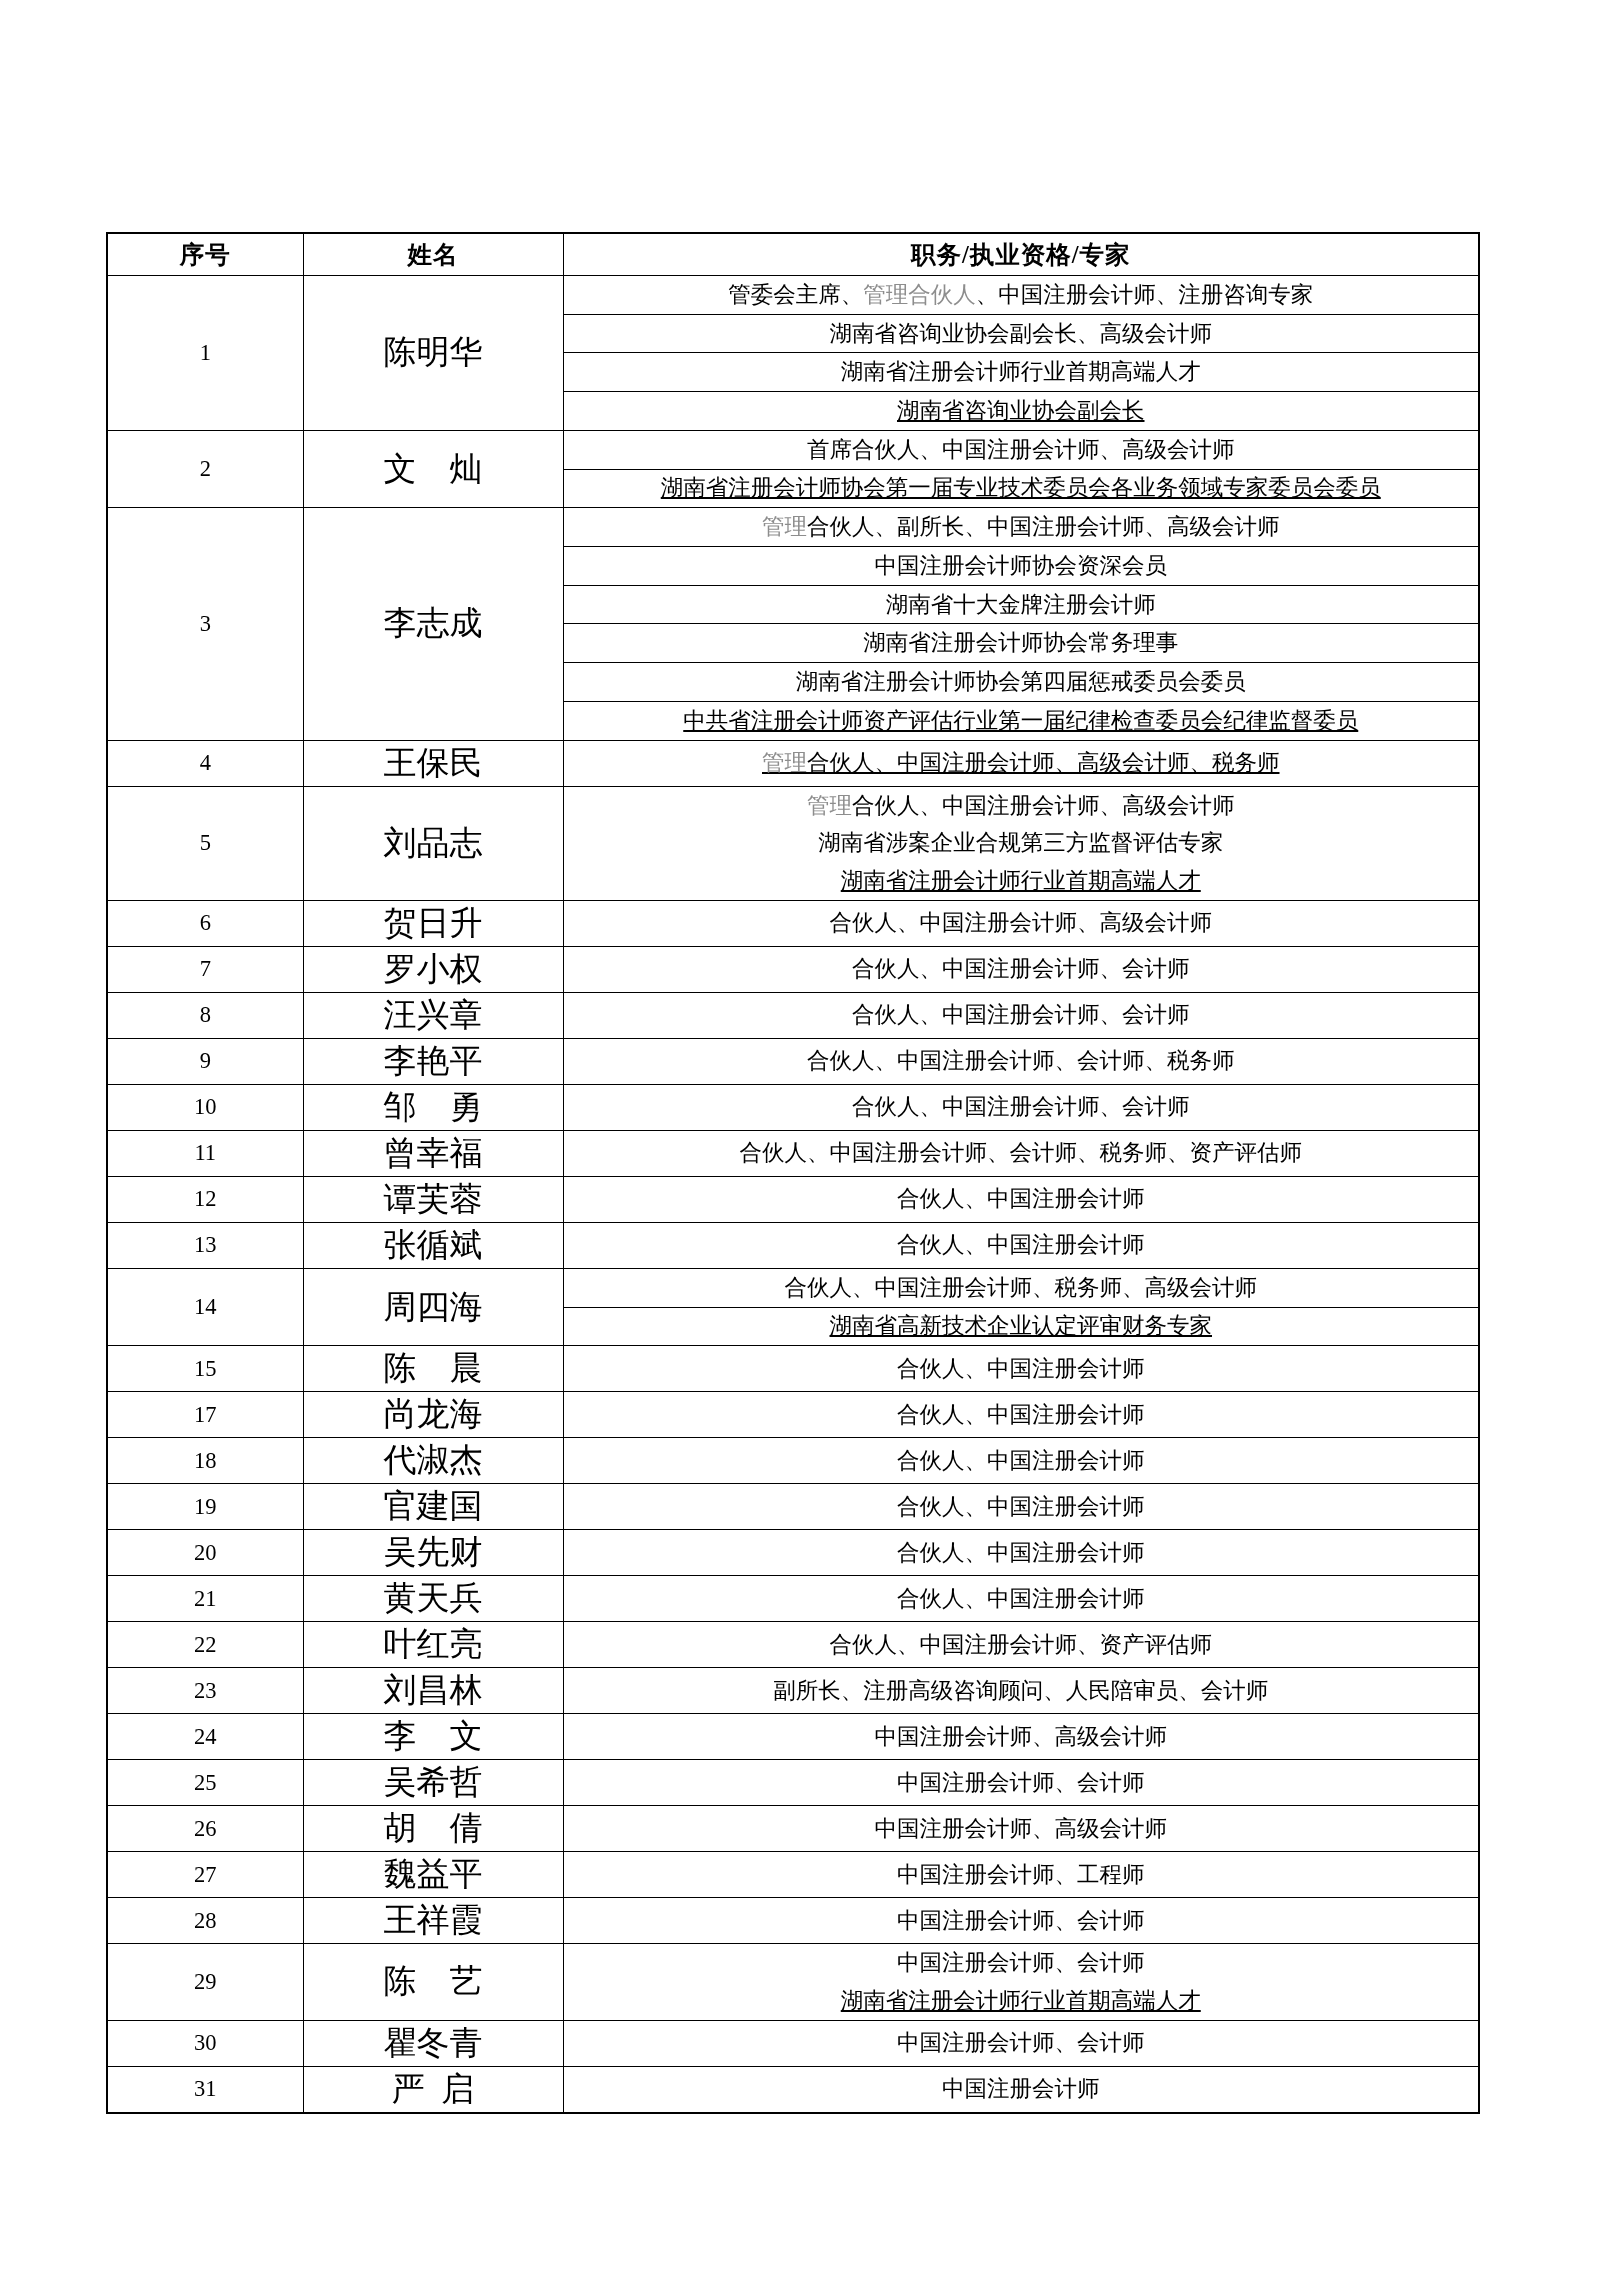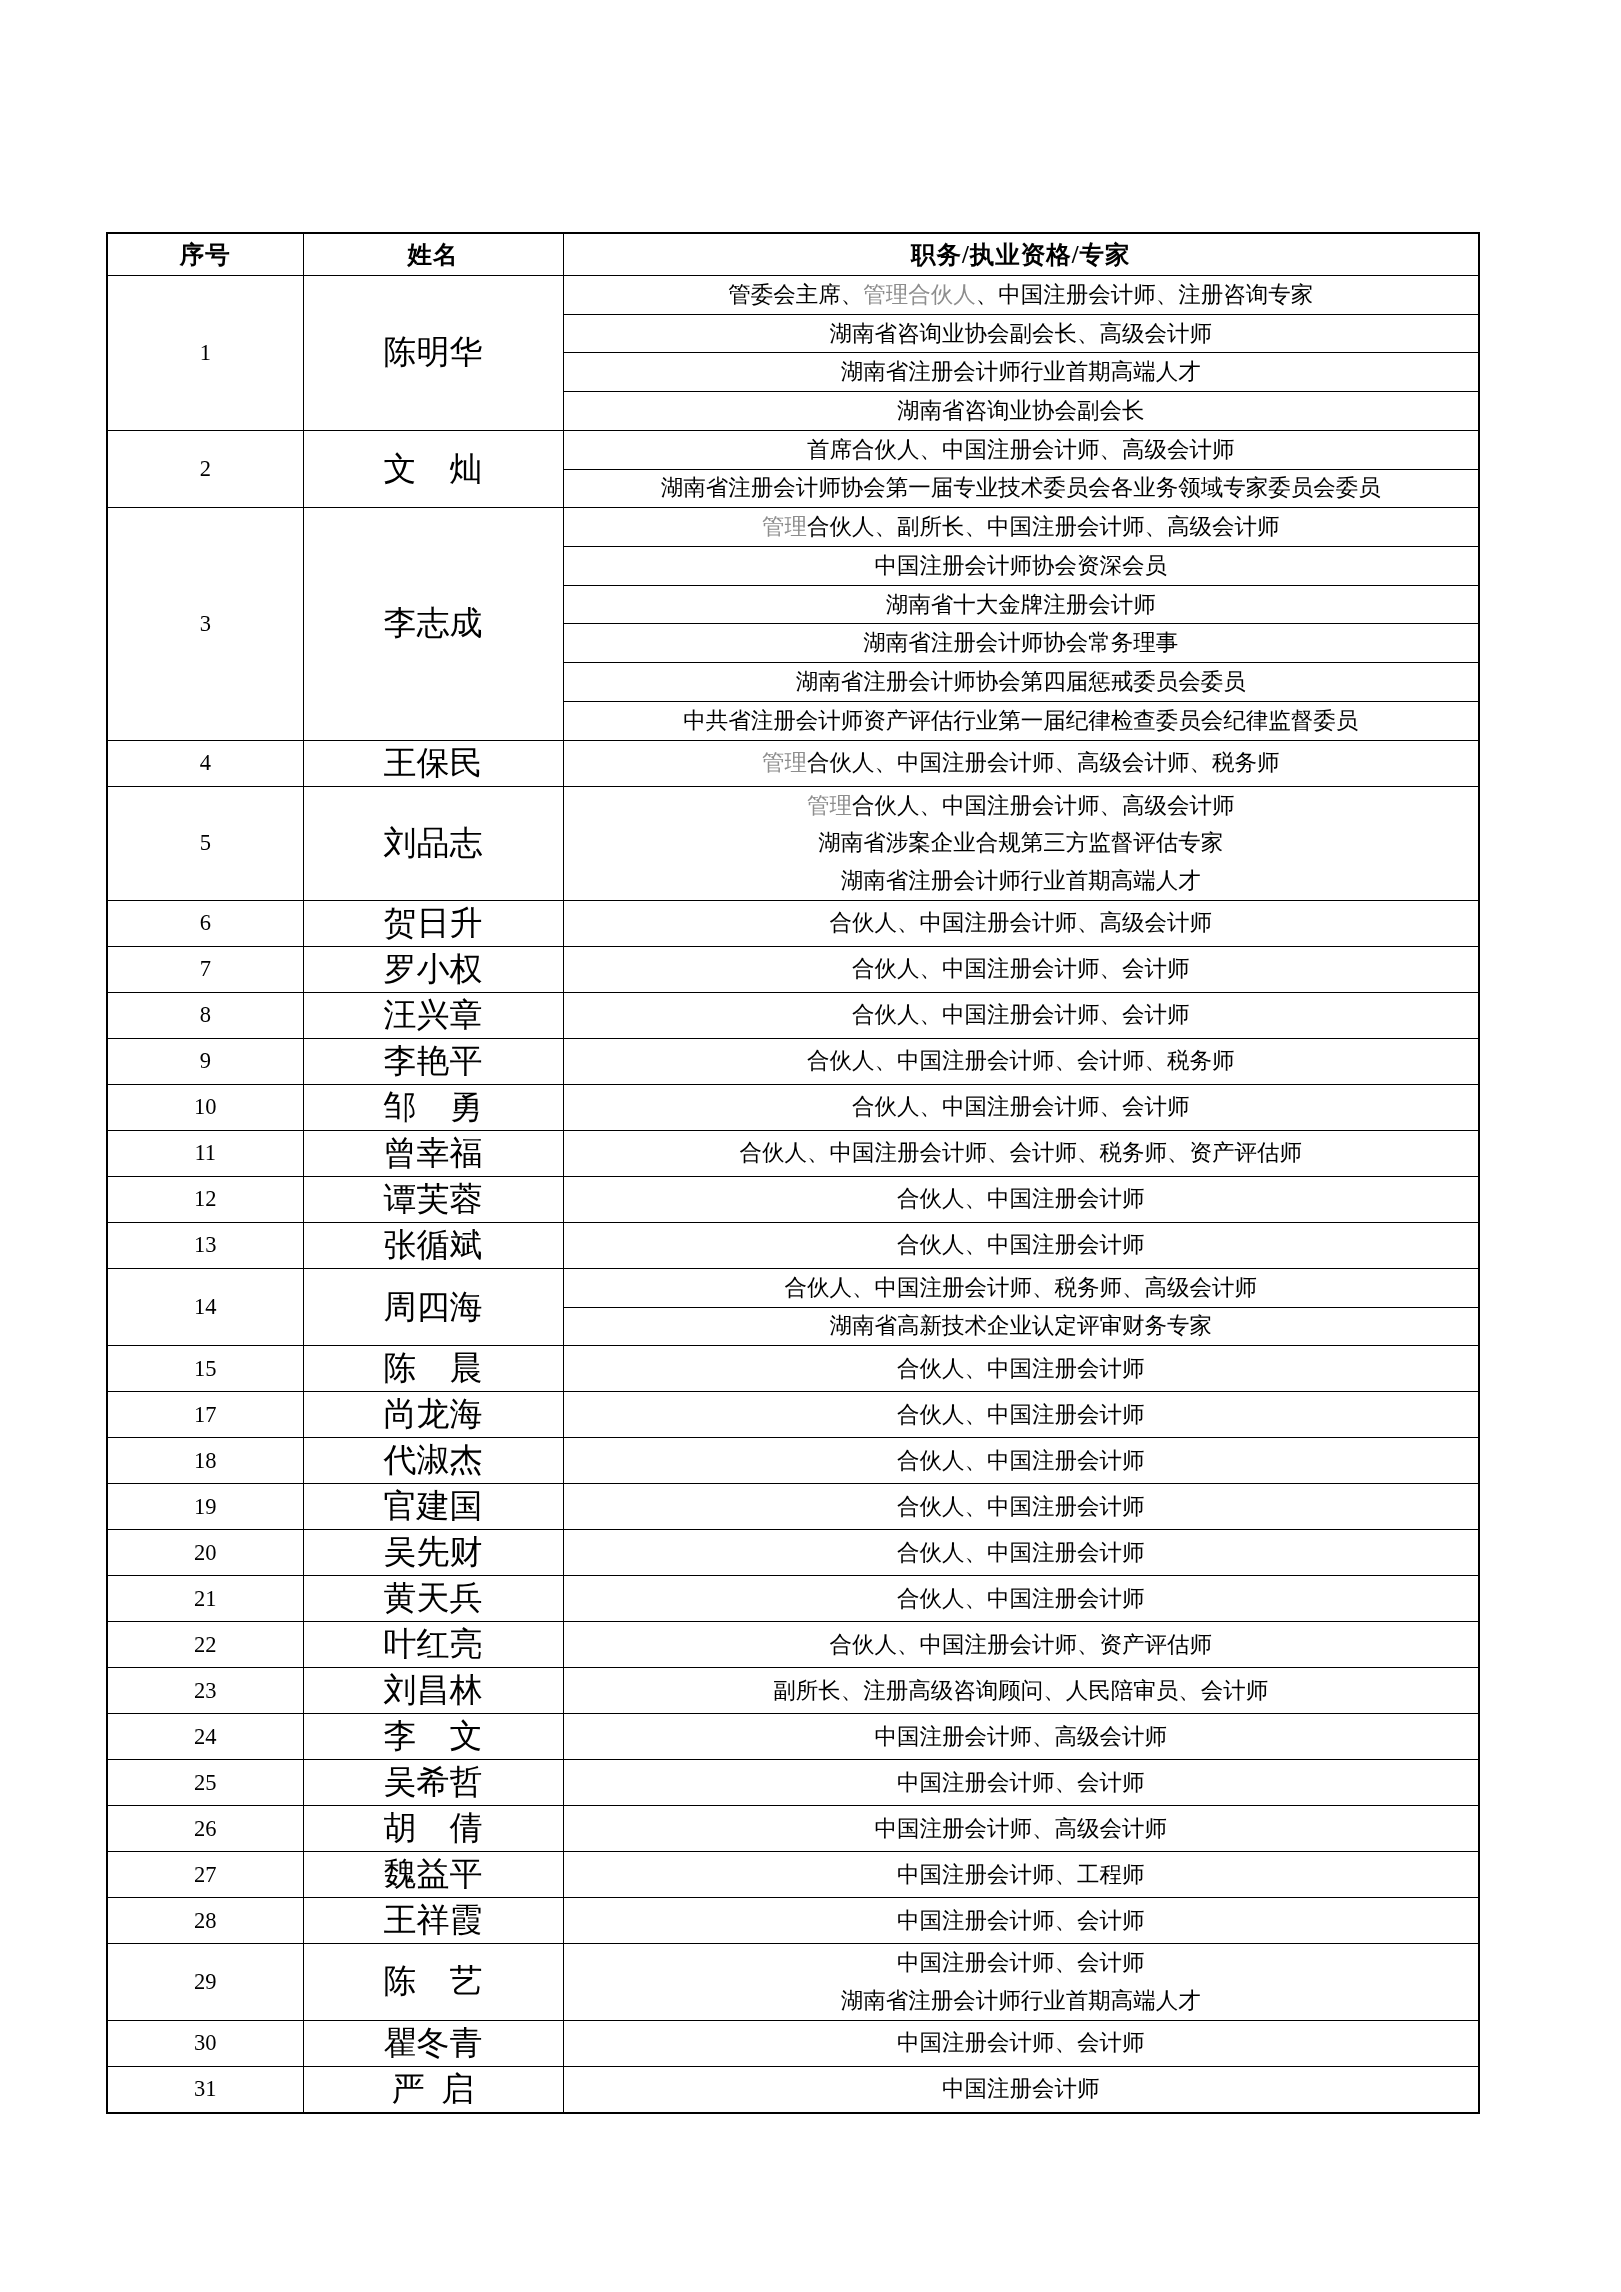--- a/index.html
+++ b/index.html
@@ -82,21 +82,21 @@
     display: block;
   }
   .lines .ln {
     display: block;
     font-size: 22.5px;
     line-height: 1.42;
     padding: 2.9px 5.9px;
     border-bottom: 1.6px solid #000;
     white-space: normal;
   }
-  .lines .ln:last-child { border-bottom: none; }
+  .lines .ln:last-child { border-bottom: none; text-decoration: underline; }
 
   
   .lines.plain .ln { border-bottom: none; }
 
   
   .faded { color: #8d8d8d; margin-top: 24px; }
 
   
   td.title-cell.single {
     font-size: 22.5px;

